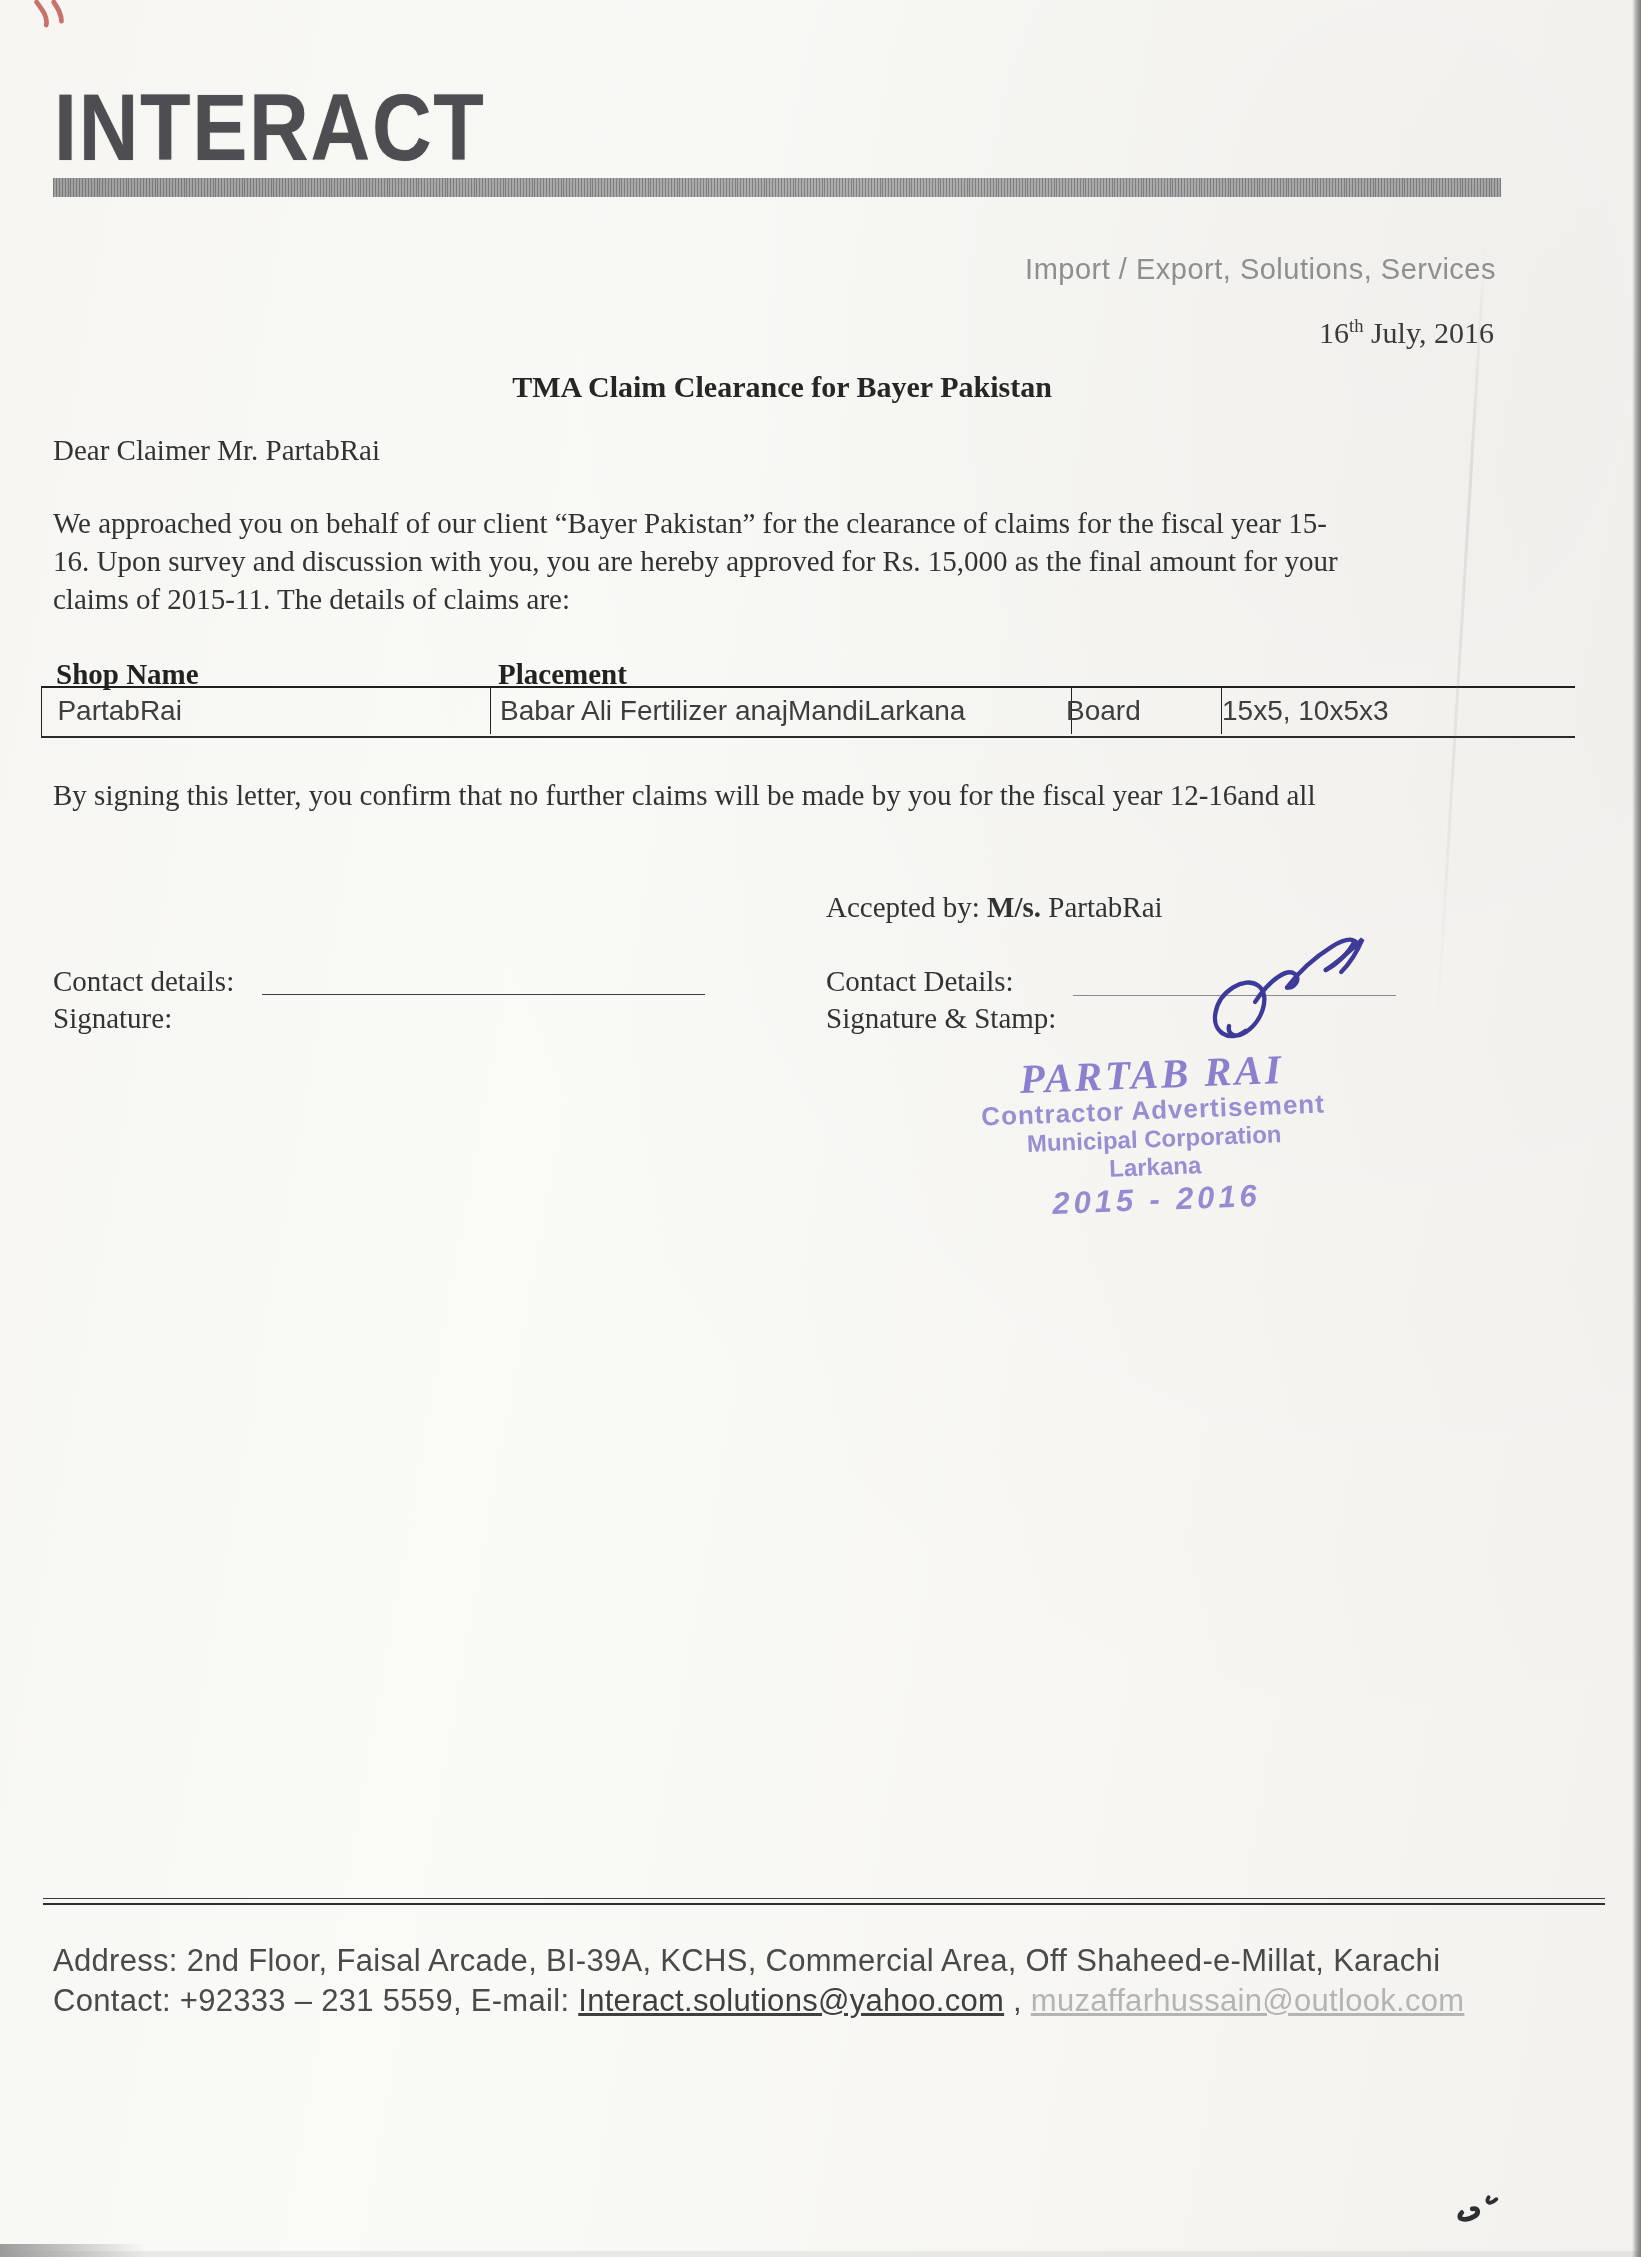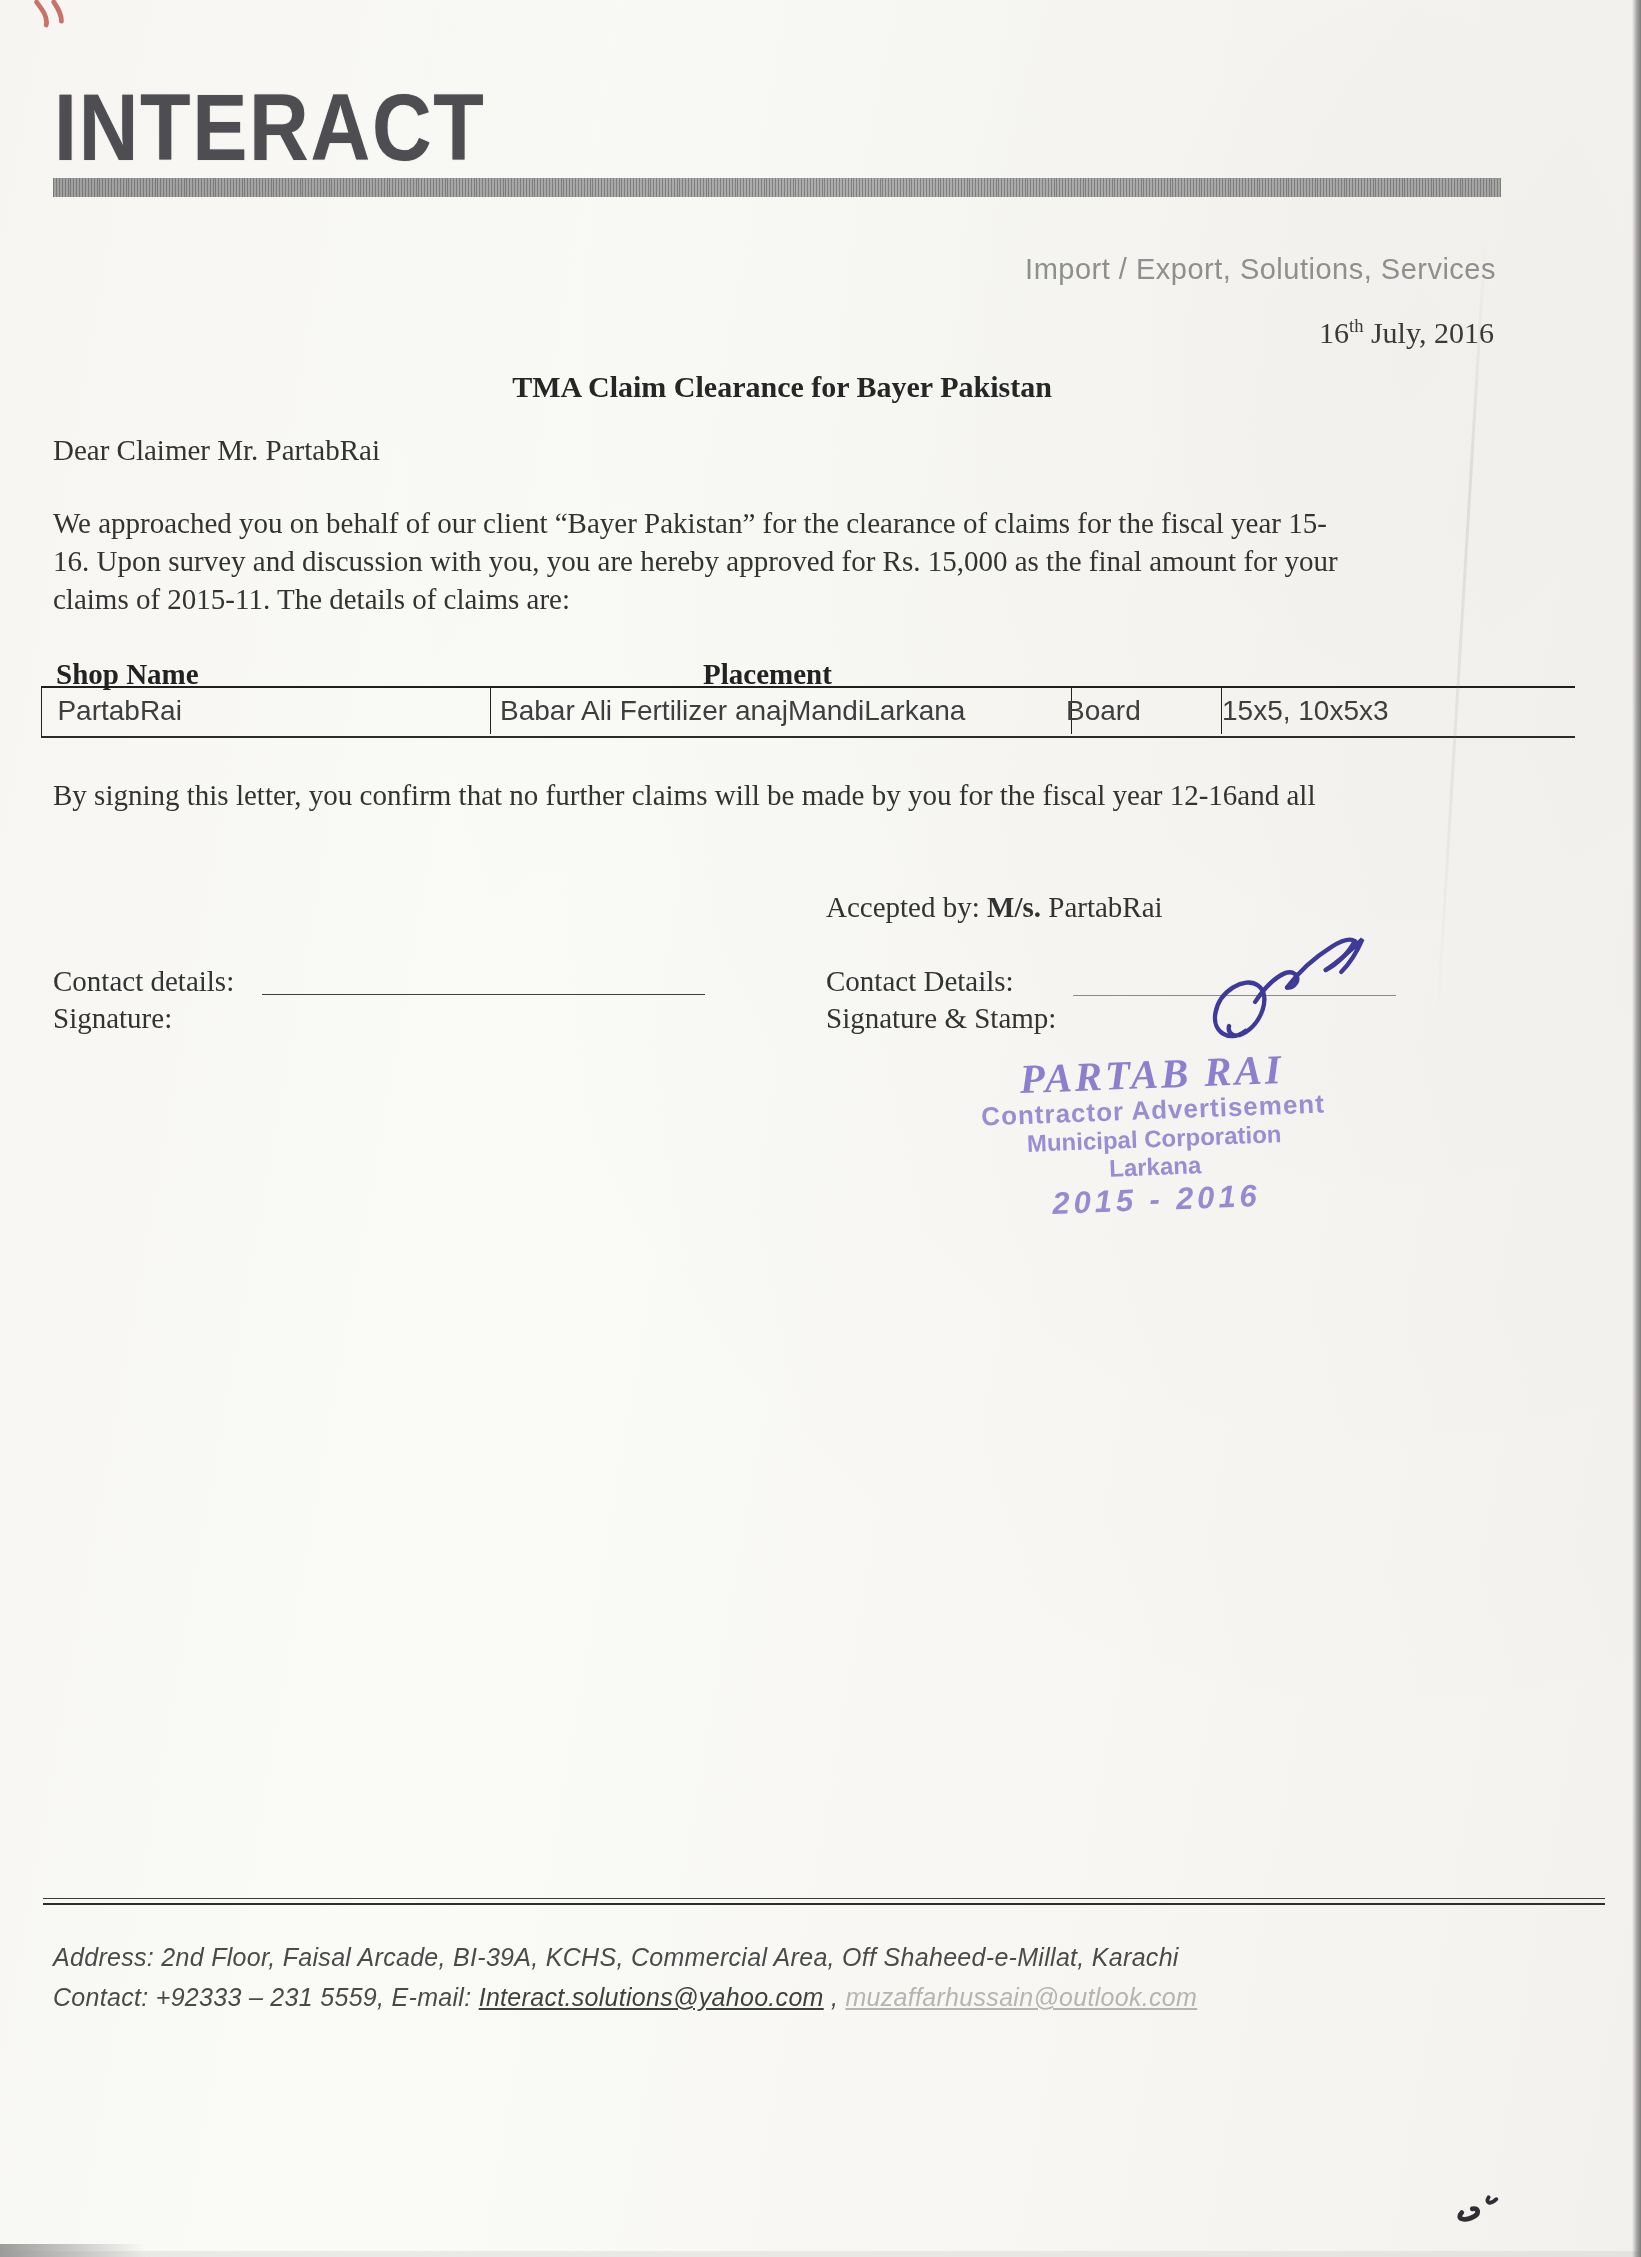--- a/index.html
+++ b/index.html
@@ -48,21 +48,21 @@
   .salutation{ left:53px; top:434px; font-size:29px; color:#333;}
 
   .para{ left:53px; font-size:29px; line-height:38px; color:#333;}
   .para div{white-space:nowrap;}
   .p1{ top:504px;}
   .p2{ top:776px;}
 
   
   .tbl-head{ top:658px; font-weight:bold; font-size:29px; color:#222;}
   .th-shop{ left:56px;}
-  .th-place{ left:482px; width:571px; text-align:center;}
+  .th-place{ left:498px; width:571px; }
   .tbl{
     left:41px; top:686px; width:1533px; height:48px;
     border-top:2.9px solid #1f1f1f; border-bottom:2.9px solid #2b2b2b;
     border-left:1.9px solid #222;
   }
   .tbl .cell{
     position:absolute; top:0; height:46px; line-height:46px;
     font-family:"Liberation Sans", sans-serif; font-size:28px; color:#3e3e3e;
     white-space:nowrap; overflow:hidden;
   }
@@ -98,21 +98,21 @@
   .stamp-l3{ font-family:"Liberation Sans", sans-serif; font-weight:bold; font-size:24px; line-height:28px; color:#9488d0;}
   .stamp-l4{ font-family:"Liberation Sans", sans-serif; font-weight:bold; font-style:italic; font-size:31px; line-height:37px; letter-spacing:3.9px; color:#9184ce;}
 
   
   .footer-rule{
     left:43px; top:1898px; width:1562px; height:3.9px;
     border-top:1.9px solid #3a3a3a; border-bottom:2.9px solid #2e2e2e;
   }
   .footer-line{
     left:53px; font-family:"Liberation Sans", sans-serif;
-    font-size:25px; color:#4a4a4a; letter-spacing:0.3px; white-space:nowrap;font-style:italic;
+    font-size:31px; color:#4a4a4a; letter-spacing:0.3px; white-space:nowrap;
   }
   .fl1{ top:1943px;}
   .fl2{ top:1983px;}
   .email1{ text-decoration:underline; color:#3f3f3f;}
   .email2{ text-decoration:underline; color:#b4b4b4;}
 
   
   .edge-right{ right:0; top:0; bottom:0; width:8.7px;
     background:linear-gradient(90deg, rgba(0,0,0,0), rgba(70,70,70,.45) 55%, rgba(45,45,45,.6));}
   .edge-bottom{ left:0; bottom:0; width:100%; height:5.8px; background:rgba(120,120,120,.12);}

